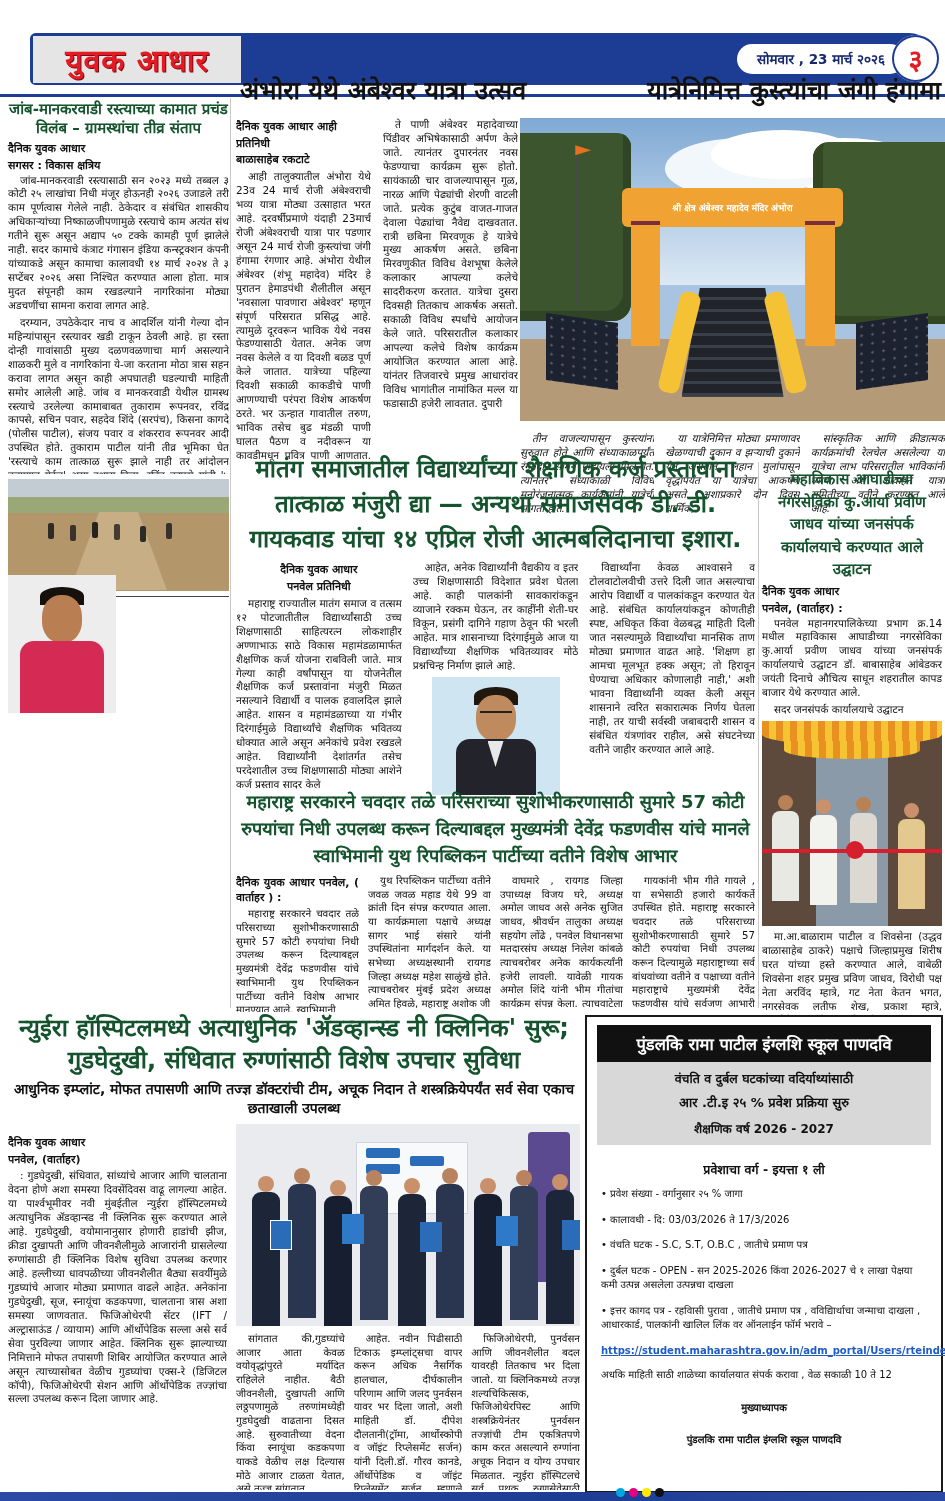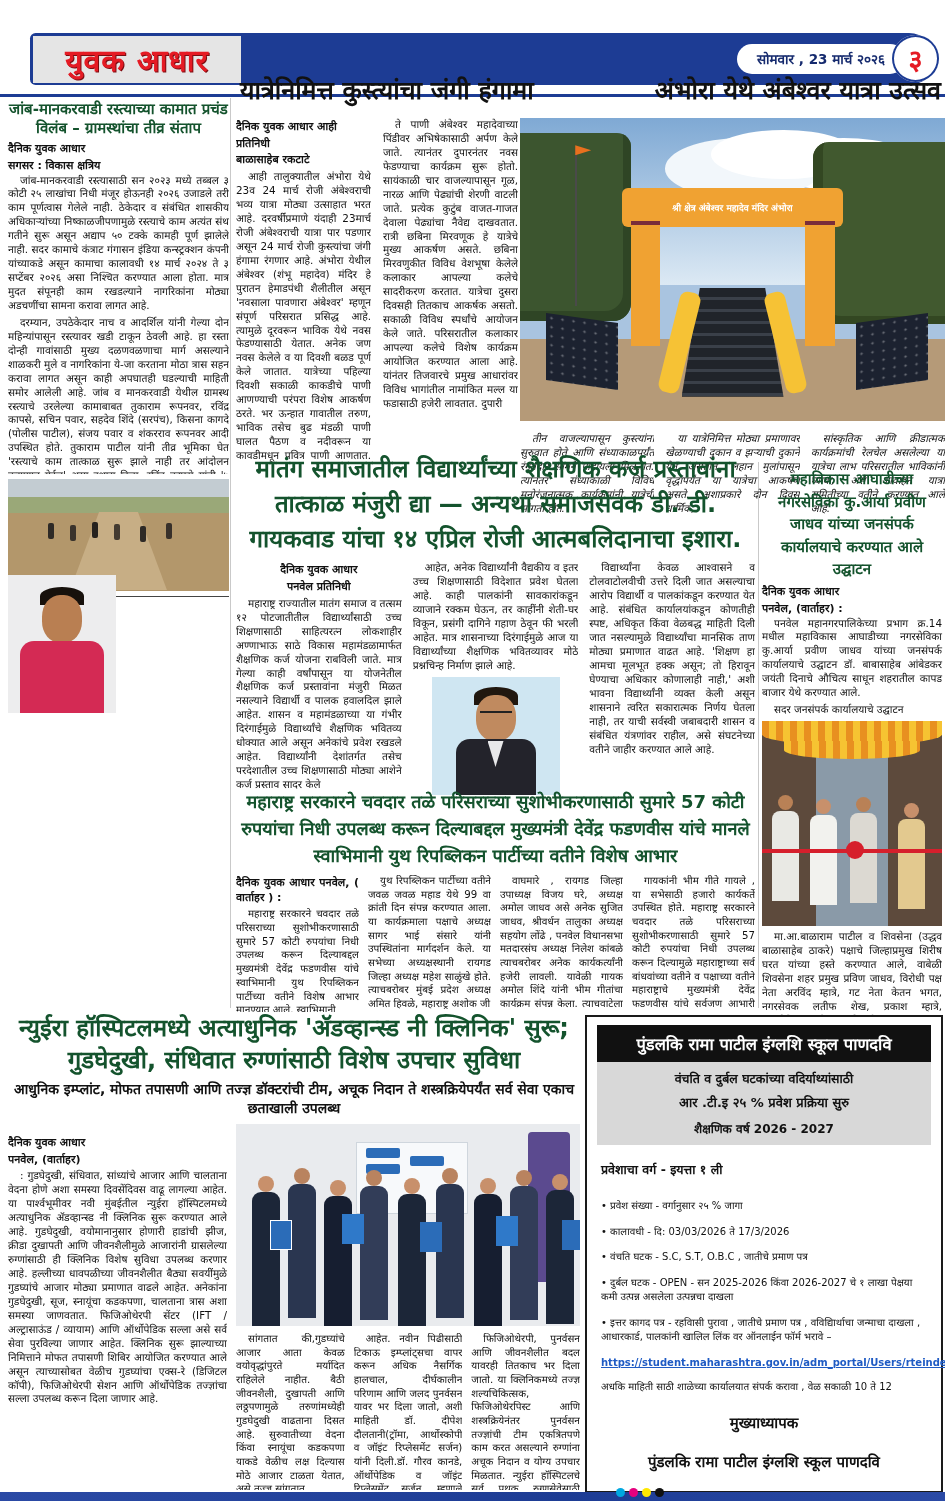--- a/index.html
+++ b/index.html
@@ -123,26 +123,26 @@
   .p1-shirt{position:absolute;left:12px;top:66px;width:84px;height:72px;background:#d42a54;border-radius:14px 14px 0 0;}
   
   .ad{position:absolute;left:585px;top:1015px;width:354px;height:474px;border:2px solid #1a1a1a;background:#fff;}
   .ad-header{margin:8px 10px 0 10px;background:#111;color:#fff;text-align:center;font-weight:bold;
              font-size:16.5px;padding:7px 2px;}
   .ad-gray{margin:0 10px;background:#d8d8d8;text-align:center;padding:8px 16px;}
   .ad-gray .g1{font-size:12.5px;font-weight:bold;}
   .ad-gray .g2{font-size:13px;font-weight:bold;margin-top:6px;}
   .ad-gray .g3{font-size:12px;font-weight:bold;margin-top:9px;}
   .ad-body{padding:10px 14px 0 14px;font-size:10px;line-height:1.45;}
-  .ad-class{text-align:left;font-weight:bold;font-size:12.5px;margin:6px 0 20px 0;}
+  .ad-class{text-align:center;font-weight:bold;font-size:12.5px;margin:6px 0 8px 0;}
   .ad-body p.b{margin:0 0 11px 0;}
   .ad-link{display:block;text-align:center;color:#1f5bc4;font-weight:bold;text-decoration:underline;
            font-size:10px;margin:6px 0 10px 0;}
   .ad-contact{font-size:10px;margin:2px 0 16px 0;}
-  .ad-sign{text-align:center;font-size:15px;font-weight:bold;margin:18px 0;}
+  .ad-sign{text-align:center;font-size:10px;font-weight:bold;margin:18px 0;}
   
   .foot-bar{position:absolute;left:0;bottom:0;width:945px;height:9px;
             background:linear-gradient(90deg,#2b4aa5,#1d3c94 60%,#2b4aa5);}
   .reg-dots{position:absolute;left:616px;bottom:4px;width:9px;height:9px;border-radius:50%;background:#00a8e0;
             box-shadow:13px 0 0 #e5007e,26px 0 0 #ffe800,39px 0 0 #111;}
 </style>
 </head>
 <body>
 
 <div class="page">
@@ -169,22 +169,22 @@
     </div>
     <div class="photo-road">
       <div class="road-strip"></div>
       <div class="road-figs"></div>
     </div>
     <hr class="hsep">
   </section>
 
   <section style="left:236px;top:72px;width:709px;height:440px;">
     <div class="yatra-hl">
+      <span>अंभोरा येथे अंबेश्वर यात्रा उत्सव</span>
       <span>यात्रेनिमित्त कुस्त्यांचा जंगी हंगामा</span>
-      <span>अंभोरा येथे अंबेश्वर यात्रा उत्सव</span>
     </div>
     <div class="yatra-col bodytxt col" style="left:0;">
       <div class="byline">दैनिक युवक आधार   आही</div>
       <div class="byline">प्रतिनिधी</div>
       <div class="byline">बाळासाहेब रकटाटे</div>
       <p>आही तालुक्यातील अंभोरा येथे 23व 24 मार्च रोजी अंबेश्वराची भव्य यात्रा मोठ्या उत्साहात भरत आहे. दरवर्षीप्रमाणे यंदाही 23मार्च रोजी अंबेश्वराची यात्रा पार पडणार असून 24 मार्च रोजी कुस्त्यांचा जंगी हंगामा रंगणार आहे. अंभोरा येथील अंबेश्वर (शंभू महादेव) मंदिर हे पुरातन हेमाडपंथी शैलीतील असून 'नवसाला पावणारा अंबेश्वर' म्हणून संपूर्ण परिसरात प्रसिद्ध आहे. त्यामुळे दूरवरून भाविक येथे नवस फेडण्यासाठी येतात. अनेक जण नवस केलेले व या दिवशी बळड पूर्ण केले जातात. यात्रेच्या पहिल्या दिवशी सकाळी काकडीचे पाणी आणण्याची परंपरा विशेष आकर्षण ठरते. भर ऊन्हात गावातील तरुण, भाविक तसेच बुढ मंडळी पाणी घालत पैठण व नदीवरून या कावडीमधून पवित्र पाणी आणतात. या कावडींची वाजत-गाजत गावातून मिरवणूक काढली जाते आणि</p>
     </div>
     <div class="yatra-col bodytxt col" style="left:147px;">
       <p>ते पाणी अंबेश्वर महादेवाच्या पिंडीवर अभिषेकासाठी अर्पण केले जाते. त्यानंतर दुपारनंतर नवस फेडण्याचा कार्यक्रम सुरू होतो. सायंकाळी चार वाजल्यापासून गूळ, नारळ आणि पेढ्यांची शेरणी वाटली जाते. प्रत्येक कुटुंब वाजत-गाजत देवाला पेढ्यांचा नैवेद्य दाखवतात. रात्री छबिना मिरवणूक हे यात्रेचे मुख्य आकर्षण असते. छबिना मिरवणुकीत विविध वेशभूषा केलेले कलाकार आपल्या कलेचे सादरीकरण करतात. यात्रेचा दुसरा दिवसही तितकाच आकर्षक असतो. सकाळी विविध स्पर्धांचे आयोजन केले जाते. परिसरातील कलाकार आपल्या कलेचे विशेष कार्यक्रम आयोजित करण्यात आला आहे. यांनंतर तिजवारचे प्रमुख आधारांवर विविध भागांतील नामांकित मल्ल या फडासाठी हजेरी लावतात. दुपारी</p>
     </div>

